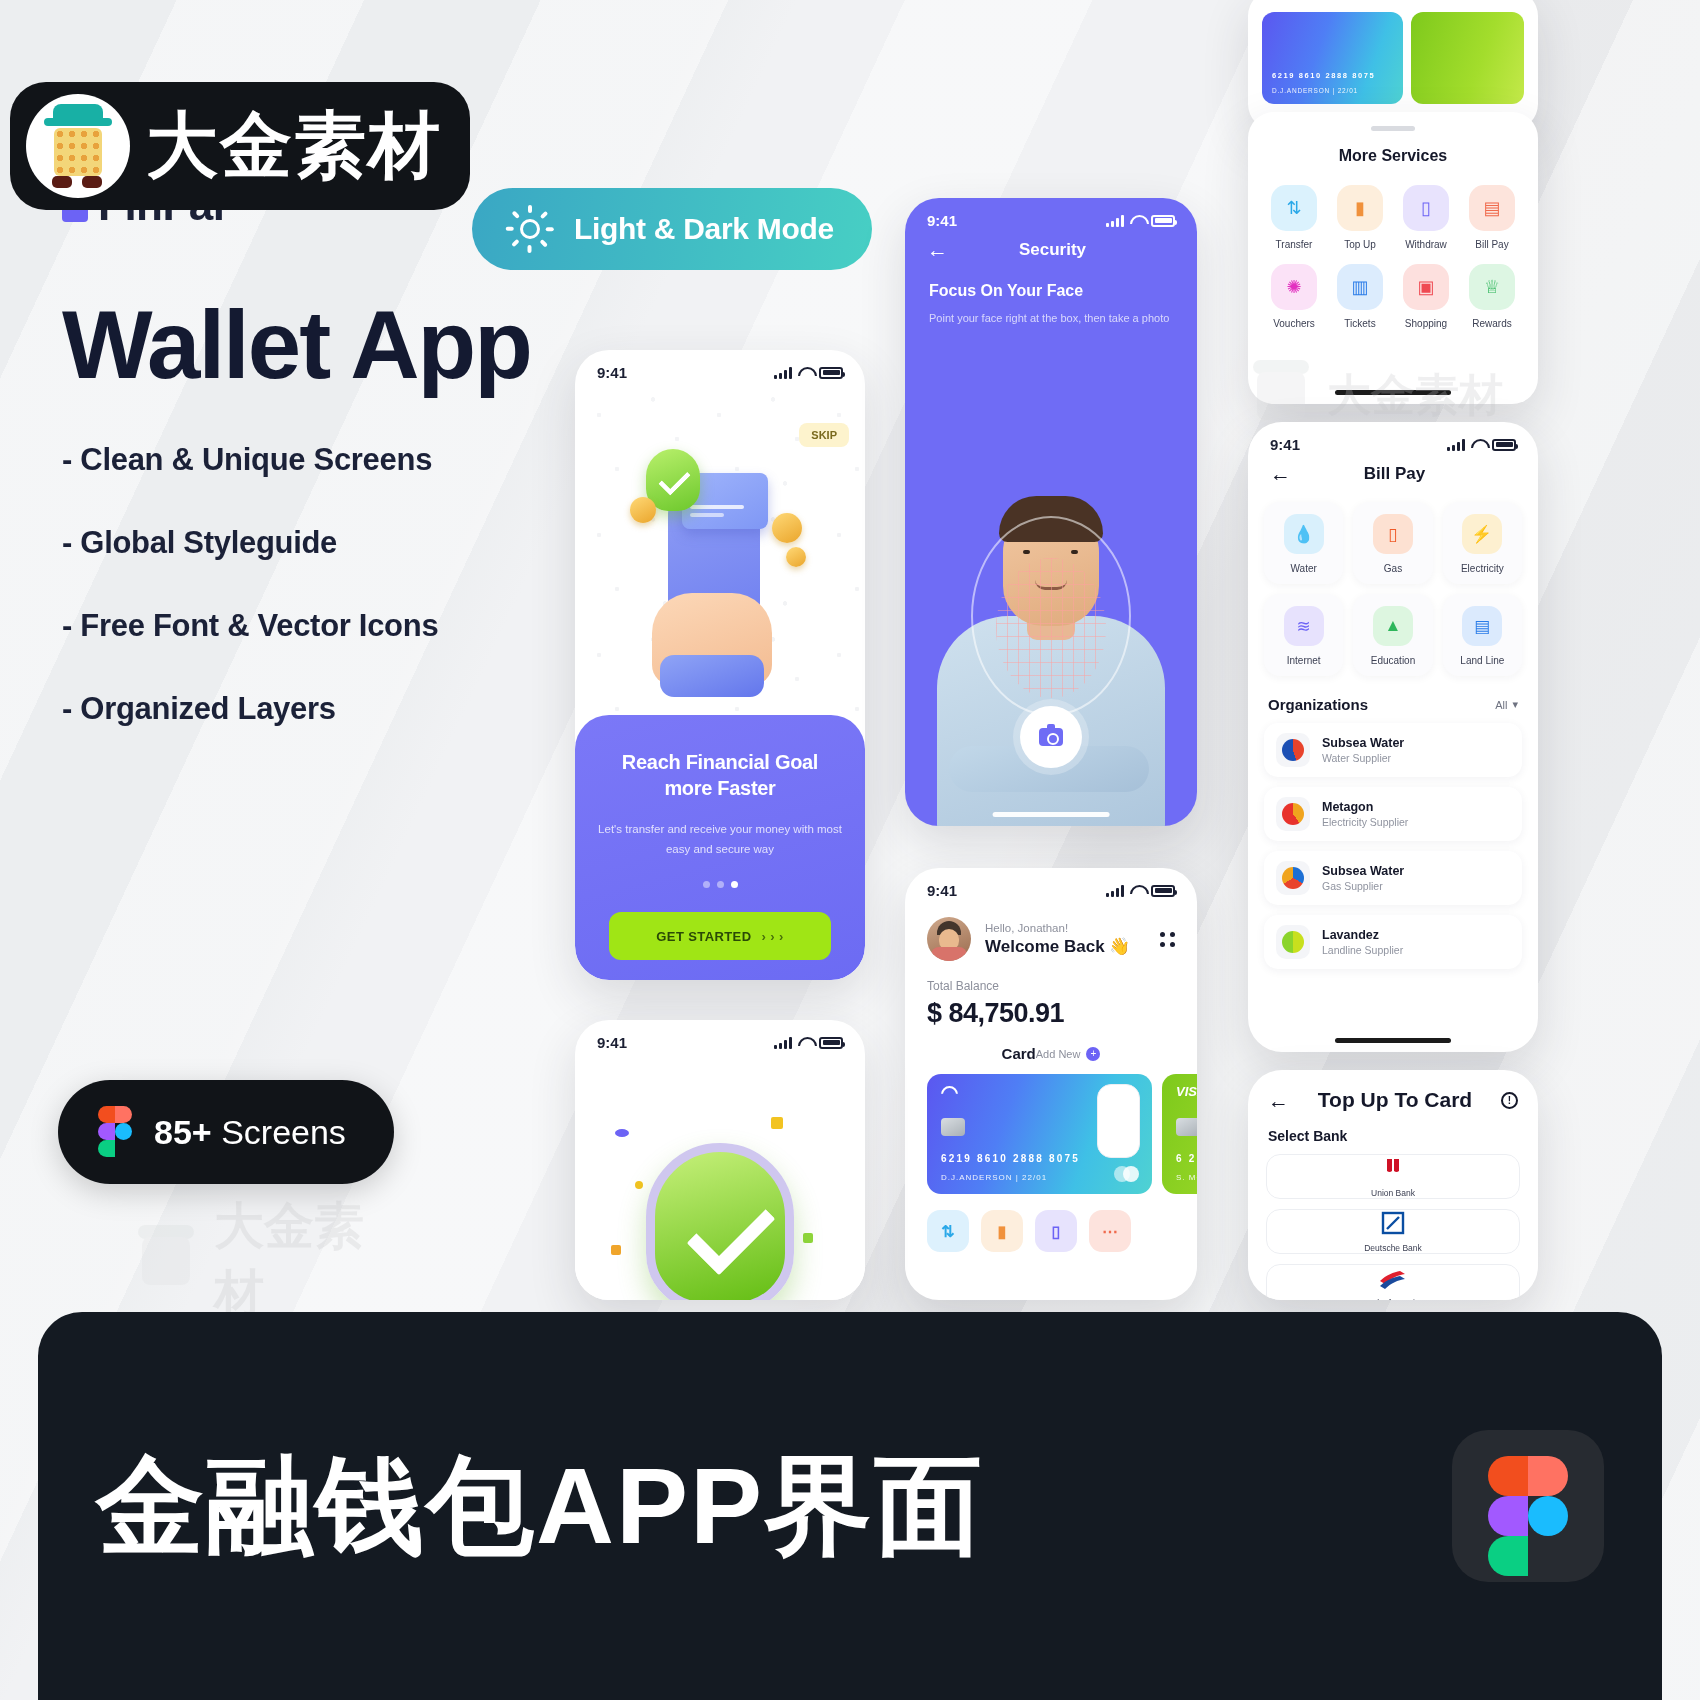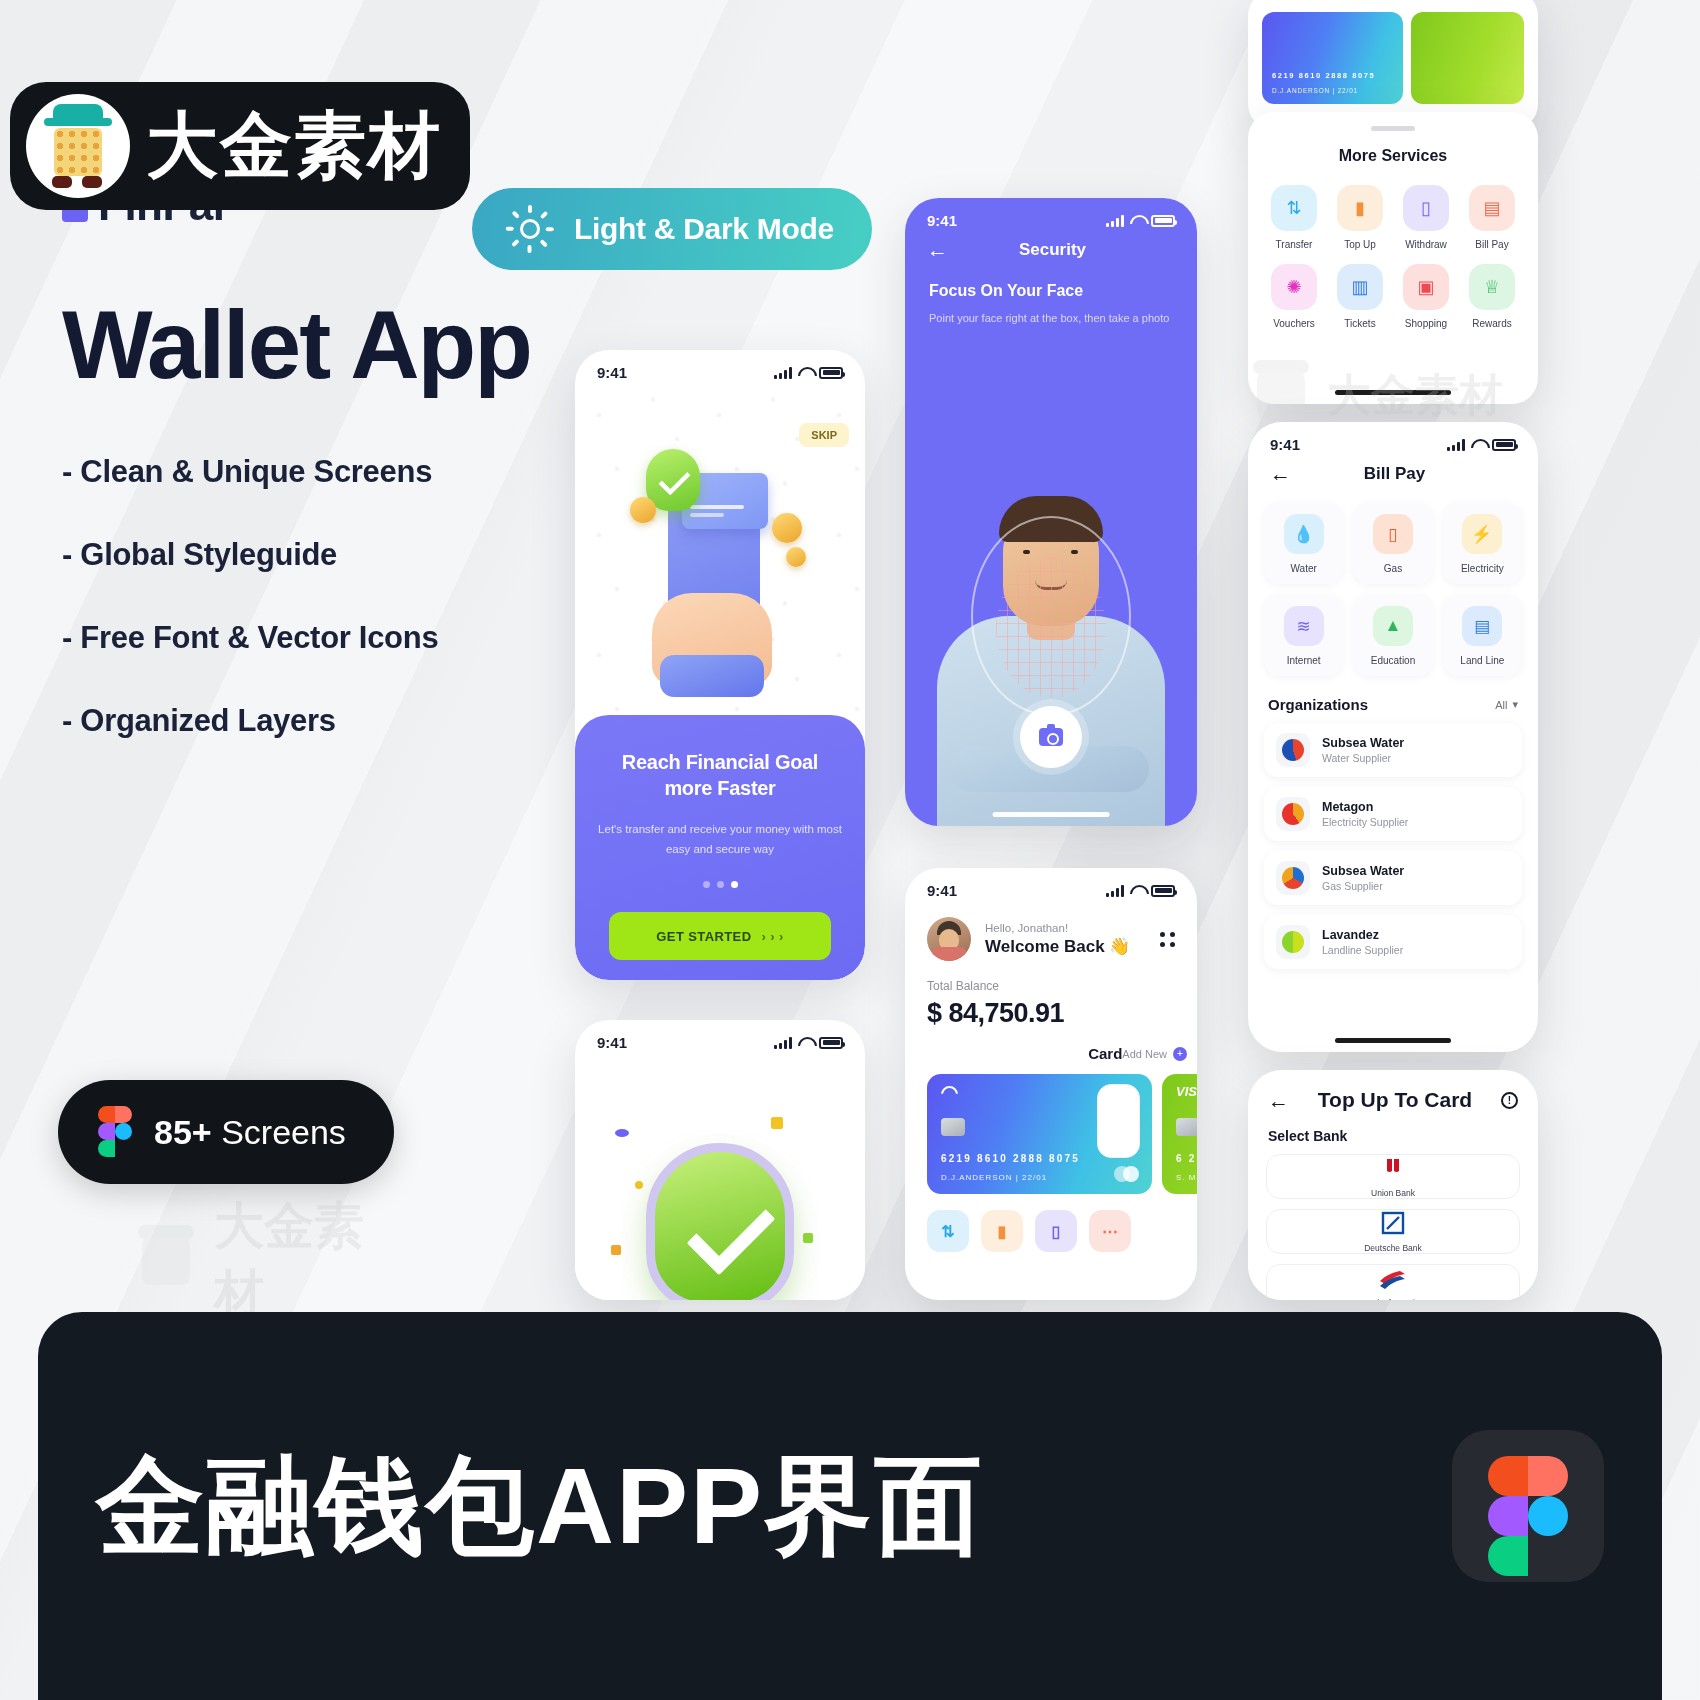--- a/index.html
+++ b/index.html
@@ -13,21 +13,21 @@
   .stage { position: absolute; inset: 0; background: linear-gradient(115deg,#eceef0 0%,#eceef0 28%,#f1f2f4 32%,#f1f2f4 56%,#e9eaec 60%,#eceef0 100%); }
   .diag { position:absolute; top:0; left:0; width:100%; height:100%; pointer-events:none;
           background: repeating-linear-gradient(115deg, rgba(255,255,255,0) 0 160px, rgba(255,255,255,.45) 160px 330px); }
 
   
   .left { position:absolute; left:62px; top:180px; width:620px; }
   .finai { font-size:44px; font-weight:bold; color:#1b2138; letter-spacing:-.5px; display:flex; align-items:center; gap:10px;}
   .finai .mark { width:26px; height:34px; background:#6c63f5; border-radius:4px 10px 4px 4px; display:inline-block;}
   h1.big { font-size:96px; line-height:1.02; font-weight:800; color:#141a31; letter-spacing:-2px; margin-top:66px;}
   h1.big .l2 { font-weight:700; display:block; margin-top:6px; }
-  .bullets { margin-top:60px; }
+  .bullets { margin-top:48px; }
   .bullets li { list-style:none; font-size:31px; font-weight:bold; color:#1b2138; margin-bottom:47px; letter-spacing:-.3px;}
   .pill-dark {
     position:absolute; left:58px; top:1080px;
     background:#111418; color:#fff; border-radius:60px;
     display:flex; align-items:center; gap:20px;
     padding:26px 48px 26px 40px; box-shadow:0 8px 30px rgba(0,0,0,.18);
   }
   .pill-dark .txt { font-size:34px; }
   .pill-dark .txt b { font-weight:bold; }
   .figmark { width:36px; height:52px; position:relative; flex:0 0 auto;}
@@ -156,21 +156,21 @@
   .avatar .av-h{position:absolute;left:10px;top:4px;width:24px;height:14px;background:#43352c;border-radius:12px 12px 0 0;}
   .avatar .av-f{position:absolute;left:12px;top:12px;width:20px;height:22px;background:#e9b98e;border-radius:10px;}
   .avatar .av-s{position:absolute;left:4px;top:30px;width:36px;height:18px;background:#d8736a;border-radius:8px 8px 0 0;}
   .wh-user .hello { font-size:11.5px; color:#8d909c;}
   .wh-user .wb { font-size:17px; font-weight:bold; color:#16192b; margin-top:2px;}
   .grid-ico { margin-left:auto; display:grid; grid-template-columns:repeat(2,5px); gap:5px; }
   .grid-ico i { width:5px; height:5px; background:#1b1f33; border-radius:50%; display:block;}
   .wh-bal { padding:18px 22px 0;}
   .wh-bal .lab { font-size:12px; color:#8d909c;}
   .wh-bal .amt { font-size:27px; font-weight:bold; color:#15182a; margin-top:5px; letter-spacing:-.5px;}
-  .wh-cardrow { display:flex; align-items:center; justify-content:flex-end; padding:16px 10px 0;}
+  .wh-cardrow { display:flex; align-items:center; justify-content:center; padding:16px 10px 0;}
   .wh-cardrow .t { font-size:15px; font-weight:bold; color:#15182a;}
   .wh-cardrow .an { font-size:11px; color:#8d909c; display:flex; align-items:center; gap:6px;}
   .wh-cardrow .an .plus { width:14px; height:14px; border-radius:50%; background:#6c63f5; color:#fff; font-size:10px; display:flex; align-items:center; justify-content:center;}
   .cards { display:flex; gap:10px; padding:12px 0 0 22px; }
   .ccard { width:225px; height:120px; border-radius:14px; position:relative; overflow:hidden; flex:0 0 auto; color:#fff;
            background:linear-gradient(110deg,#5b57f0 0%,#4f7ef5 35%,#3fc0e6 70%,#4fd2d2 100%);}
   .ccard.green { background:linear-gradient(110deg,#7ec91c 0%,#a3dd2c 55%,#c4e94a 100%); }
   .ccard .bank { position:absolute; right:12px; top:10px; font-size:8px; font-weight:bold; letter-spacing:.5px;}
   .ccard .nfc { position:absolute; left:14px; top:12px; width:14px; height:12px; }
   .ccard .nfc::after{content:"";position:absolute;left:0;top:0;width:13px;height:13px;border:2px solid #fff;border-radius:50%;clip-path:polygon(0 0,100% 0,100% 46%,0 46%);}

